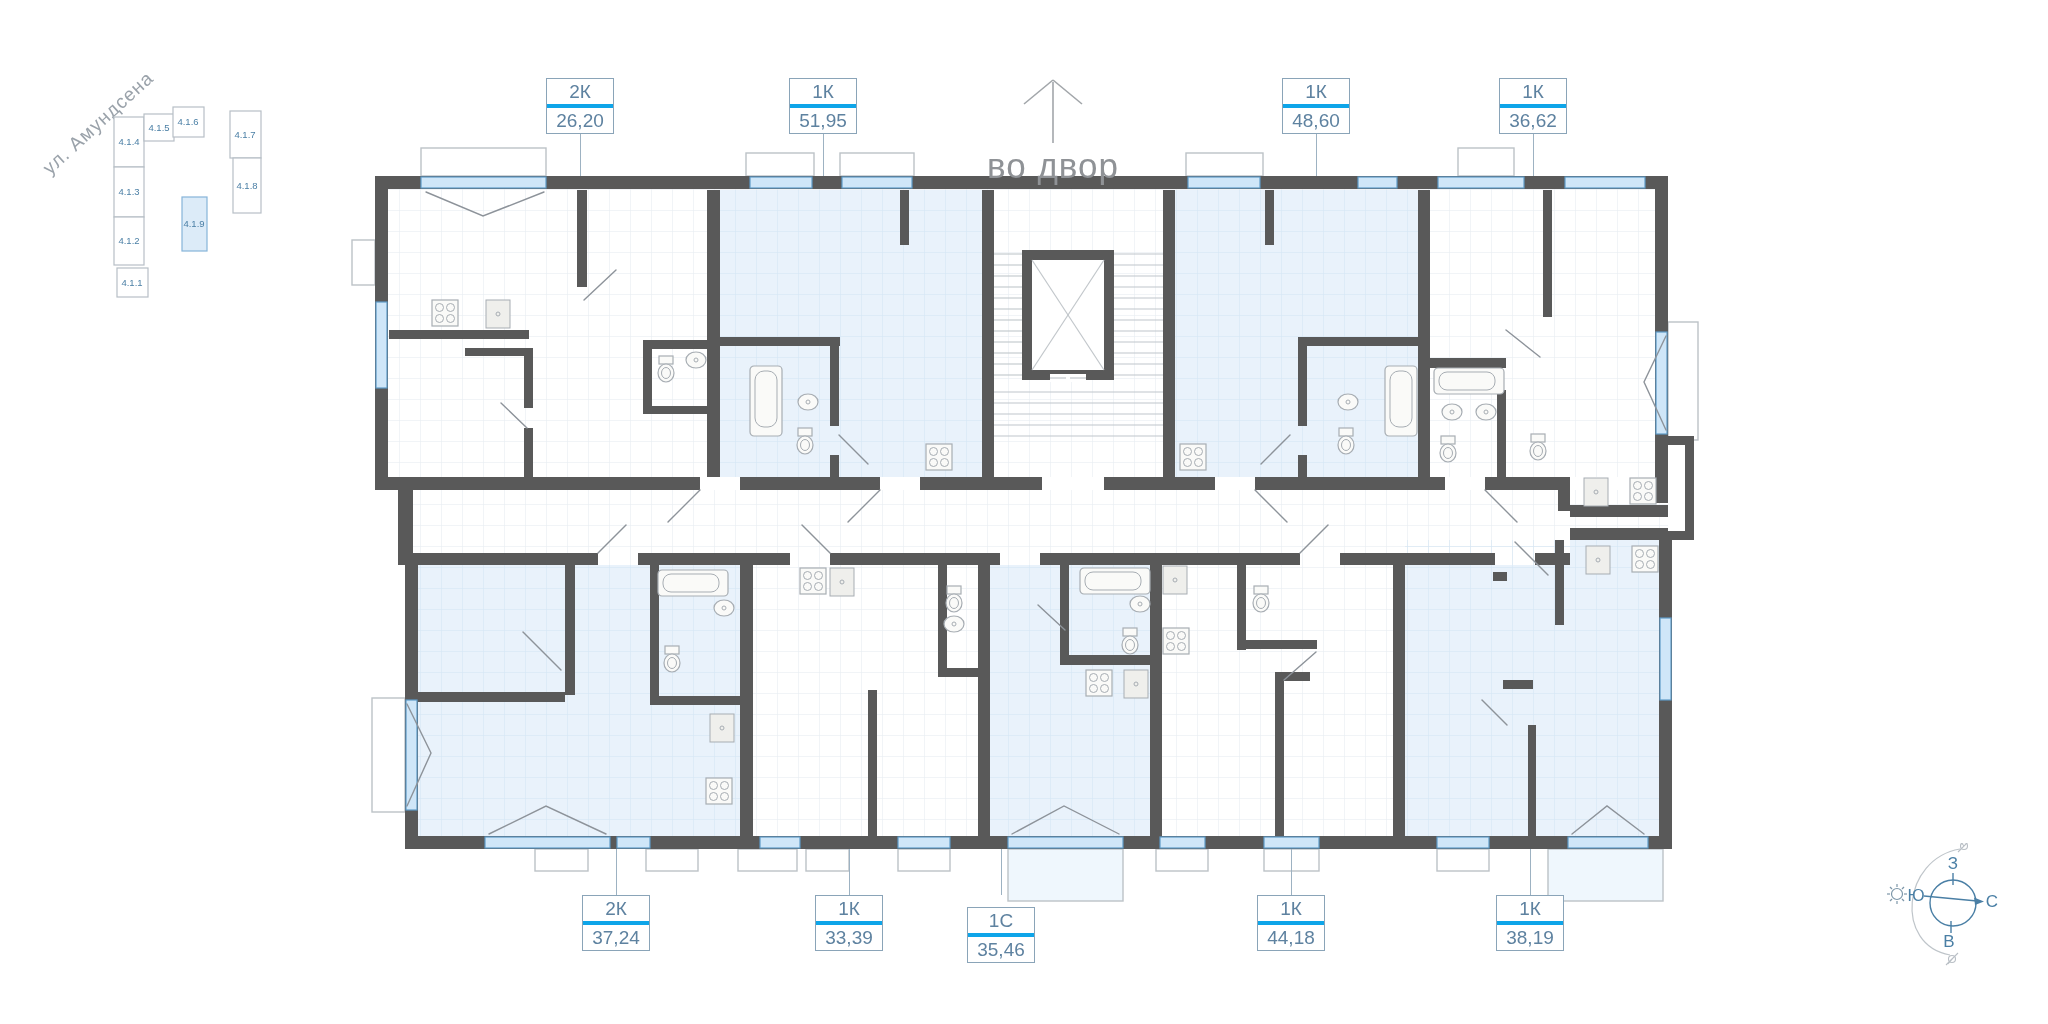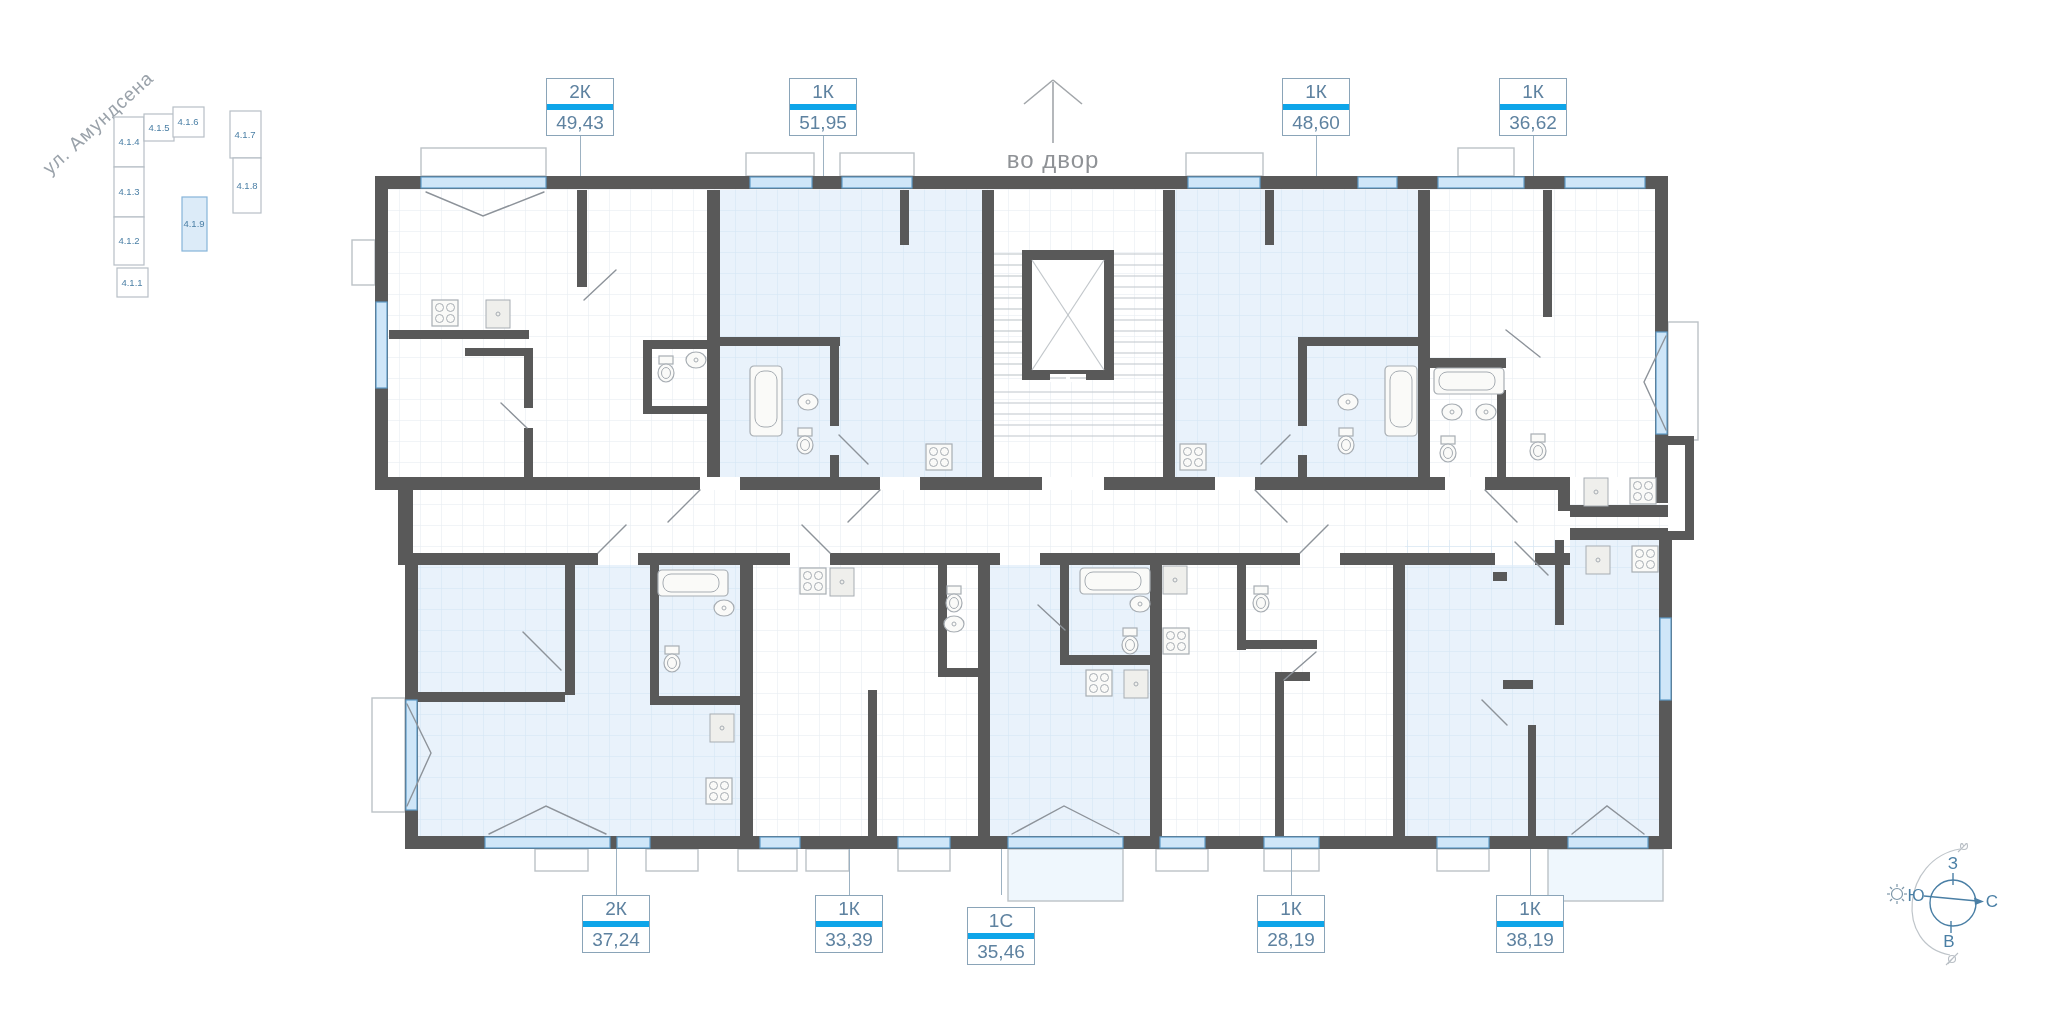--- a/index.html
+++ b/index.html
@@ -14,28 +14,28 @@
   .balc-blue{fill:#eff7fd;stroke:#bcc2c7;stroke-width:1.4;}
   .door{stroke:#8d939a;stroke-width:1.4;fill:none;stroke-linecap:round;}
   .tread{stroke:#c0c6cb;stroke-width:1.1;}
   .elevx{stroke:#c2c7cb;stroke-width:1.2;}
   .room-blue{fill:#e9f2fb;}
   .fixstroke{stroke:#a7adb3;stroke-width:1.2;fill:#fafaf8;}
   
   .apt-label{position:absolute;width:66px;transform:translateX(-50%);
     border:1px solid #8aa4b8;background:#fff;text-align:center;color:#5e82a0;
     font-size:19px;line-height:25px;z-index:5;cursor:pointer;}
-  .apt-type{border-bottom:6px solid #0ea5e9;}
+  .apt-type{border-bottom:4px solid #0ea5e9;}
   .apt-area{}
   .leader{position:absolute;width:1px;background:#9db2c2;z-index:4;}
   
   .street{position:absolute;left:46px;top:160px;transform:rotate(-42.5deg);
     transform-origin:0 50%;font-size:19px;color:#9aa2aa;letter-spacing:1px;white-space:nowrap;}
   .courtyard{position:absolute;left:1053px;top:146px;transform:translateX(-50%);
-    font-size:24px;color:#8f9296;letter-spacing:1px;white-space:nowrap;}
+    font-size:35px;color:#8f9296;letter-spacing:1px;white-space:nowrap;}
   
   .mini-bld{fill:#ffffff;stroke:#b7bfc6;stroke-width:1.2;cursor:pointer;}
   .mini-bld.sel{fill:#dcebf8;stroke:#86b4d9;}
   .mini-txt{fill:#4a7fa5;font-size:9.5px;text-anchor:middle;font-family:"Liberation Sans",sans-serif;}
   
   .cmp-txt{fill:#4a7fa5;font-size:17px;text-anchor:middle;font-family:"Liberation Sans",sans-serif;}
   .cmp-line{stroke:#4a7fa5;stroke-width:1.4;fill:none;}
   .cmp-arc{stroke:#bfc5ca;stroke-width:1.2;fill:none;}
   .sun{stroke:#7d97a9;stroke-width:1.2;fill:none;}
   .sun-gray{stroke:#b9bfc5;stroke-width:1.1;fill:none;}
@@ -340,21 +340,21 @@
     <line x1="1053" y1="80" x2="1082" y2="104" stroke="#a2a6aa" stroke-width="1.6"></line>
   </g>
 </svg>
 
 <div class="street">ул. Амундсена</div>
 <div class="courtyard">во двор</div>
 
 <div class="leader" style="left:580px;top:130px;height:46px;"></div>
 <div class="apt-label" style="left:580px;top:78px;">
   <div class="apt-type">2К</div>
-  <div class="apt-area">49,43</div>
+  <div class="apt-area">26,20</div>
 </div>
 <div class="leader" style="left:823px;top:130px;height:46px;"></div>
 <div class="apt-label" style="left:823px;top:78px;">
   <div class="apt-type">1К</div>
   <div class="apt-area">51,95</div>
 </div>
 <div class="leader" style="left:1316px;top:130px;height:46px;"></div>
 <div class="apt-label" style="left:1316px;top:78px;">
   <div class="apt-type">1К</div>
   <div class="apt-area">48,60</div>
@@ -375,21 +375,21 @@
   <div class="apt-area">33,39</div>
 </div>
 <div class="leader" style="left:1001px;top:849px;height:46px;"></div>
 <div class="apt-label" style="left:1001px;top:907px;">
   <div class="apt-type">1С</div>
   <div class="apt-area">35,46</div>
 </div>
 <div class="leader" style="left:1291px;top:849px;height:46px;"></div>
 <div class="apt-label" style="left:1291px;top:895px;">
   <div class="apt-type">1К</div>
-  <div class="apt-area">28,19</div>
+  <div class="apt-area">44,18</div>
 </div>
 <div class="leader" style="left:1530px;top:849px;height:46px;"></div>
 <div class="apt-label" style="left:1530px;top:895px;">
   <div class="apt-type">1К</div>
   <div class="apt-area">38,19</div>
 </div>
 
 <svg class="abs" style="left:100px;top:95px;" width="180" height="215" viewBox="0 0 180 215">
   <rect class="mini-bld" x="14" y="22" width="30" height="50"></rect>
   <rect class="mini-bld" x="14" y="72" width="30" height="50"></rect>

